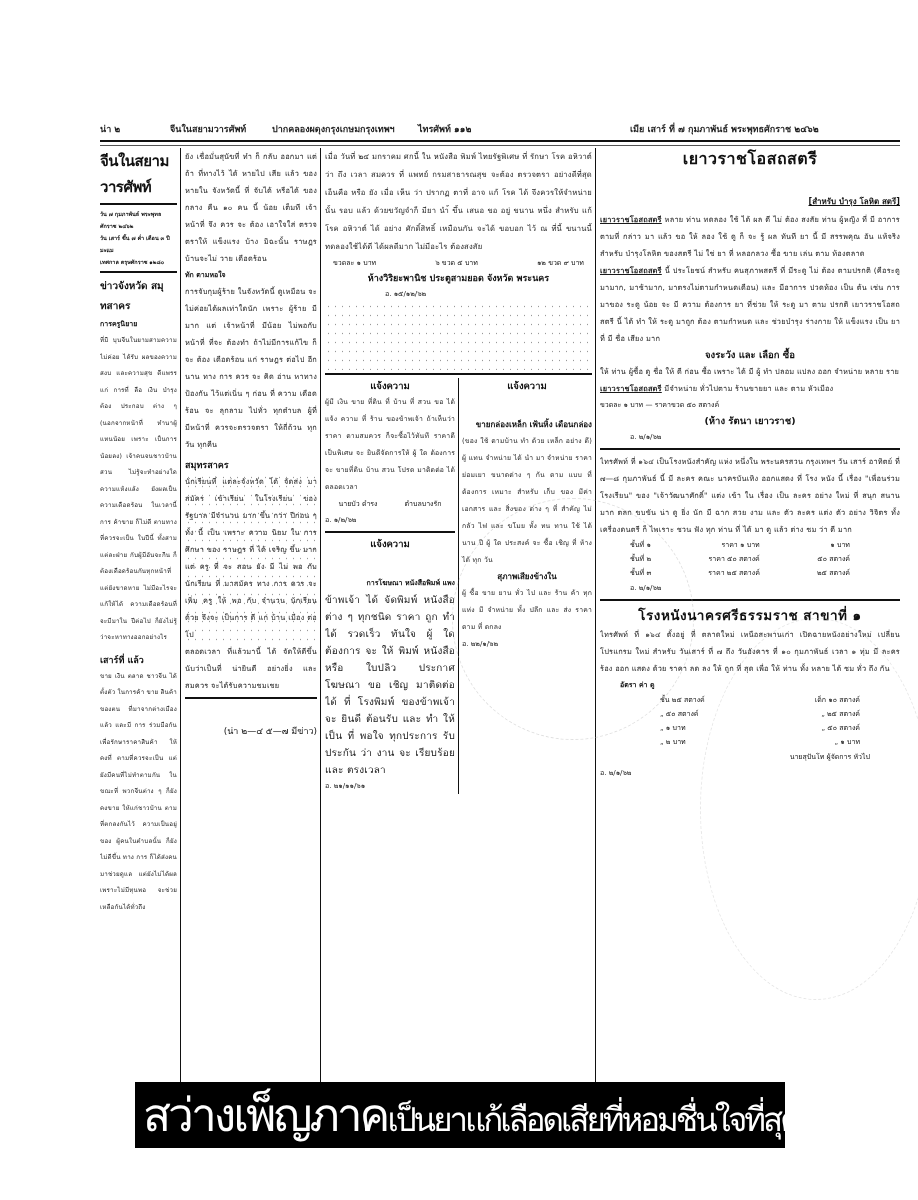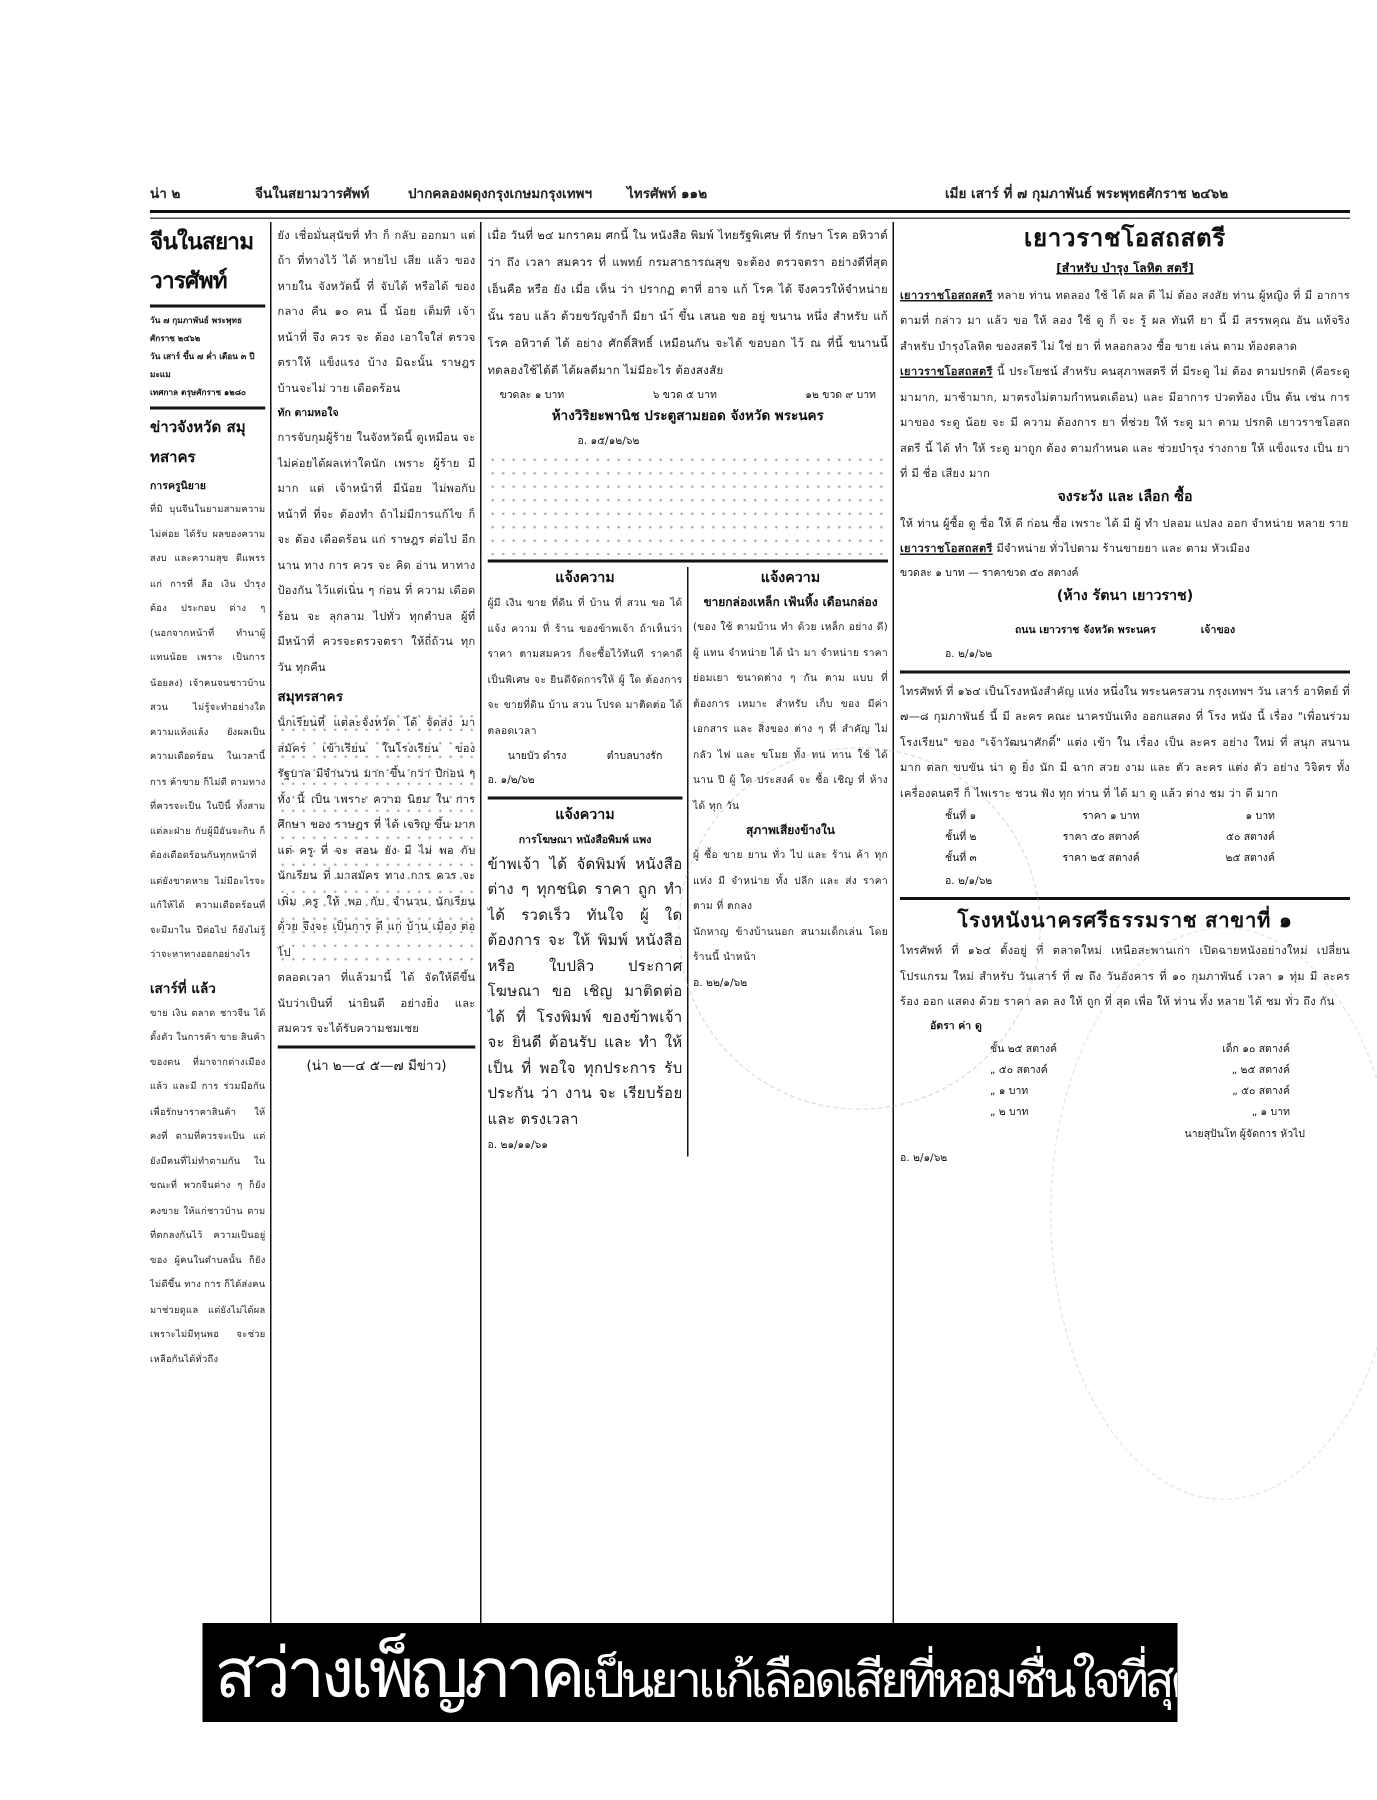--- a/index.html
+++ b/index.html
@@ -15,21 +15,21 @@
   .title-l { font-family:"DejaVu Serif", serif; font-size:22px; font-weight:bold; text-align:center; line-height:30px; }
   .head-m { font-size:16px; text-align:center; font-weight:bold; line-height:22px; letter-spacing:0.5px; }
   .head-s { font-size:9px; font-weight:bold; line-height:16px; }
   .head-c { font-size:9.5px; font-weight:bold; text-align:center; line-height:16px; }
   .u { text-decoration:underline; font-weight:bold; }
   .small { font-size:7px; line-height:16px; }
   .stip { background-image:radial-gradient(#999 0.6px, transparent 0.8px); background-size:7px 9px; }
   .banner { position:absolute; left:135px; top:1082px; width:650px; height:66px; background:#000; color:#fff; font-family:"DejaVu Serif", serif; font-size:40px; line-height:66px; white-space:nowrap; overflow:hidden; text-align:left; padding-left:8px; box-sizing:border-box; letter-spacing:-2px; }
   .banner .lead { font-size:46px; letter-spacing:-3px; }
   .banner .rest { font-size:33px; letter-spacing:-3px; }
-  .centered { text-align:center; }
+  .centered { text-align:right;margin-top:23px; }
   .row3 { display:flex; justify-content:space-between; font-size:7px; line-height:14px; }
   .seal { position:absolute; left:352px; top:380px; width:240px; height:240px; border-radius:50%; border:1px dashed #bbb; opacity:0.45; pointer-events:none; }
   .seal2 { position:absolute; left:600px; top:500px; width:230px; height:380px; border-radius:50%; border:1px dashed #bbb; opacity:0.35; pointer-events:none; }
 </style>
 </head>
 <body>
 
 <div class="page">
 
   <div class="hdr">
@@ -97,21 +97,20 @@
         <div class="centered small" style="font-weight:bold">การโฆษณา หนังสือพิมพ์ แพง</div>
         <div class="txt" style="font-size:10px">ข้าพเจ้า ได้ จัดพิมพ์ หนังสือ ต่าง ๆ ทุกชนิด ราคา ถูก ทำ ได้ รวดเร็ว ทันใจ ผู้ ใด ต้องการ จะ ให้ พิมพ์ หนังสือ หรือ ใบปลิว ประกาศ โฆษณา ขอ เชิญ มาติดต่อ ได้ ที่ โรงพิมพ์ ของข้าพเจ้า จะ ยินดี ต้อนรับ และ ทำ ให้ เป็น ที่ พอใจ ทุกประการ รับ ประกัน ว่า งาน จะ เรียบร้อย และ ตรงเวลา</div>
         <div class="small">อ. ๒๑/๑๑/๖๑</div>
       </div>
       <div style="width:132px;padding-left:3px">
         <div class="head-c">แจ้งความ</div>
         <div class="centered" style="font-size:8px;font-weight:bold;line-height:16px">ขายกล่องเหล็ก เฟ้นหิ้ง เดือนกล่อง</div>
         <div class="txt" style="font-size:6.8px">(ของ ใช้ ตามบ้าน ทำ ด้วย เหล็ก อย่าง ดี) ผู้ แทน จำหน่าย ได้ นำ มา จำหน่าย ราคาย่อมเยา ขนาดต่าง ๆ กัน ตาม แบบ ที่ ต้องการ เหมาะ สำหรับ เก็บ ของ มีค่า เอกสาร และ สิ่งของ ต่าง ๆ ที่ สำคัญ ไม่ กลัว ไฟ และ ขโมย ทั้ง ทน ทาน ใช้ ได้ นาน ปี ผู้ ใด ประสงค์ จะ ซื้อ เชิญ ที่ ห้าง ได้ ทุก วัน</div>
         <div class="head-c" style="font-size:8px">สุภาพเสียงข้างใน</div>
         <div class="txt" style="font-size:6.8px">ผู้ ซื้อ ขาย ยาน ทั่ว ไป และ ร้าน ค้า ทุกแห่ง มี จำหน่าย ทั้ง ปลีก และ ส่ง ราคา ตาม ที่ ตกลง</div>
-        <div class="txt" style="font-size:6.8px">นักหาญ ข้างบ้านนอก สนามเด็กเล่น โดย ร้านนี้ นำหน้า</div>
         <div class="small">อ. ๒๒/๑/๖๒</div>
       </div>
     </div>
   </div>
 
   <div class="col" style="left:500px;width:300px;height:935px">
     <div class="head-m">เยาวราชโอสถสตรี</div>
     <div class="centered" style="font-size:8px;line-height:18px;text-decoration:underline;font-weight:bold">[สำหรับ บำรุง โลหิต สตรี]</div>
     <div class="txt">
       <span class="u">เยาวราชโอสถสตรี</span>
@@ -122,24 +121,20 @@
       <span>นี้ ประโยชน์ สำหรับ คนสุภาพสตรี ที่ มีระดู ไม่ ต้อง ตามปรกติ (คือระดูมามาก, มาช้ามาก, มาตรงไม่ตามกำหนดเดือน) และ มีอาการ ปวดท้อง เป็น ต้น เช่น การมาของ ระดู น้อย จะ มี ความ ต้องการ ยา ที่ช่วย ให้ ระดู มา ตาม ปรกติ เยาวราชโอสถสตรี นี้ ได้ ทำ ให้ ระดู มาถูก ต้อง ตามกำหนด และ ช่วยบำรุง ร่างกาย ให้ แข็งแรง เป็น ยา ที่ มี ชื่อ เสียง มาก</span>
     </div>
     <div class="head-c" style="">จงระวัง และ เลือก ซื้อ</div>
     <div class="txt">ให้ ท่าน ผู้ซื้อ ดู ชื่อ ให้ ดี ก่อน ซื้อ เพราะ ได้ มี ผู้ ทำ ปลอม แปลง ออก จำหน่าย หลาย ราย</div>
     <div class="txt">
       <span class="u">เยาวราชโอสถสตรี</span>
       <span>มีจำหน่าย ทั่วไปตาม ร้านขายยา และ ตาม หัวเมือง</span>
     </div>
     <div class="small">ขวดละ ๑ บาท — ราคาขวด ๕๐ สตางค์</div>
     <div class="head-c">(ห้าง รัตนา เยาวราช)</div>
-    <div class="small" style="display:flex;justify-content:center;gap:30px;font-weight:bold;margin-top:6px">
-      <span>ถนน เยาวราช จังหวัด พระนคร</span>
-      <span>เจ้าของ</span>
-    </div>
     <div class="small" style="padding-left:30px">อ. ๒/๑/๖๒</div>
     <div class="hr2"></div>
 
     <div class="txt">ไทรศัพท์ ที่ ๑๖๔ เป็นโรงหนังสำคัญ แห่ง หนึ่งใน พระนครสวน กรุงเทพฯ วัน เสาร์ อาทิตย์ ที่ ๗—๘ กุมภาพันธ์ นี้ มี ละคร คณะ นาครบันเทิง ออกแสดง ที่ โรง หนัง นี้ เรื่อง "เพื่อนร่วมโรงเรียน" ของ "เจ้าวัฒนาศักดิ์" แต่ง เข้า ใน เรื่อง เป็น ละคร อย่าง ใหม่ ที่ สนุก สนาน มาก ตลก ขบขัน น่า ดู ยิ่ง นัก มี ฉาก สวย งาม และ ตัว ละคร แต่ง ตัว อย่าง วิจิตร ทั้ง เครื่องดนตรี ก็ ไพเราะ ชวน ฟัง ทุก ท่าน ที่ ได้ มา ดู แล้ว ต่าง ชม ว่า ดี มาก</div>
     <div style="padding-left:30px">
       <div class="row3" style="width:220px">
         <span>ชั้นที่ ๑</span>
         <span>ราคา ๑ บาท</span>
         <span>๑ บาท</span>
       </div>

